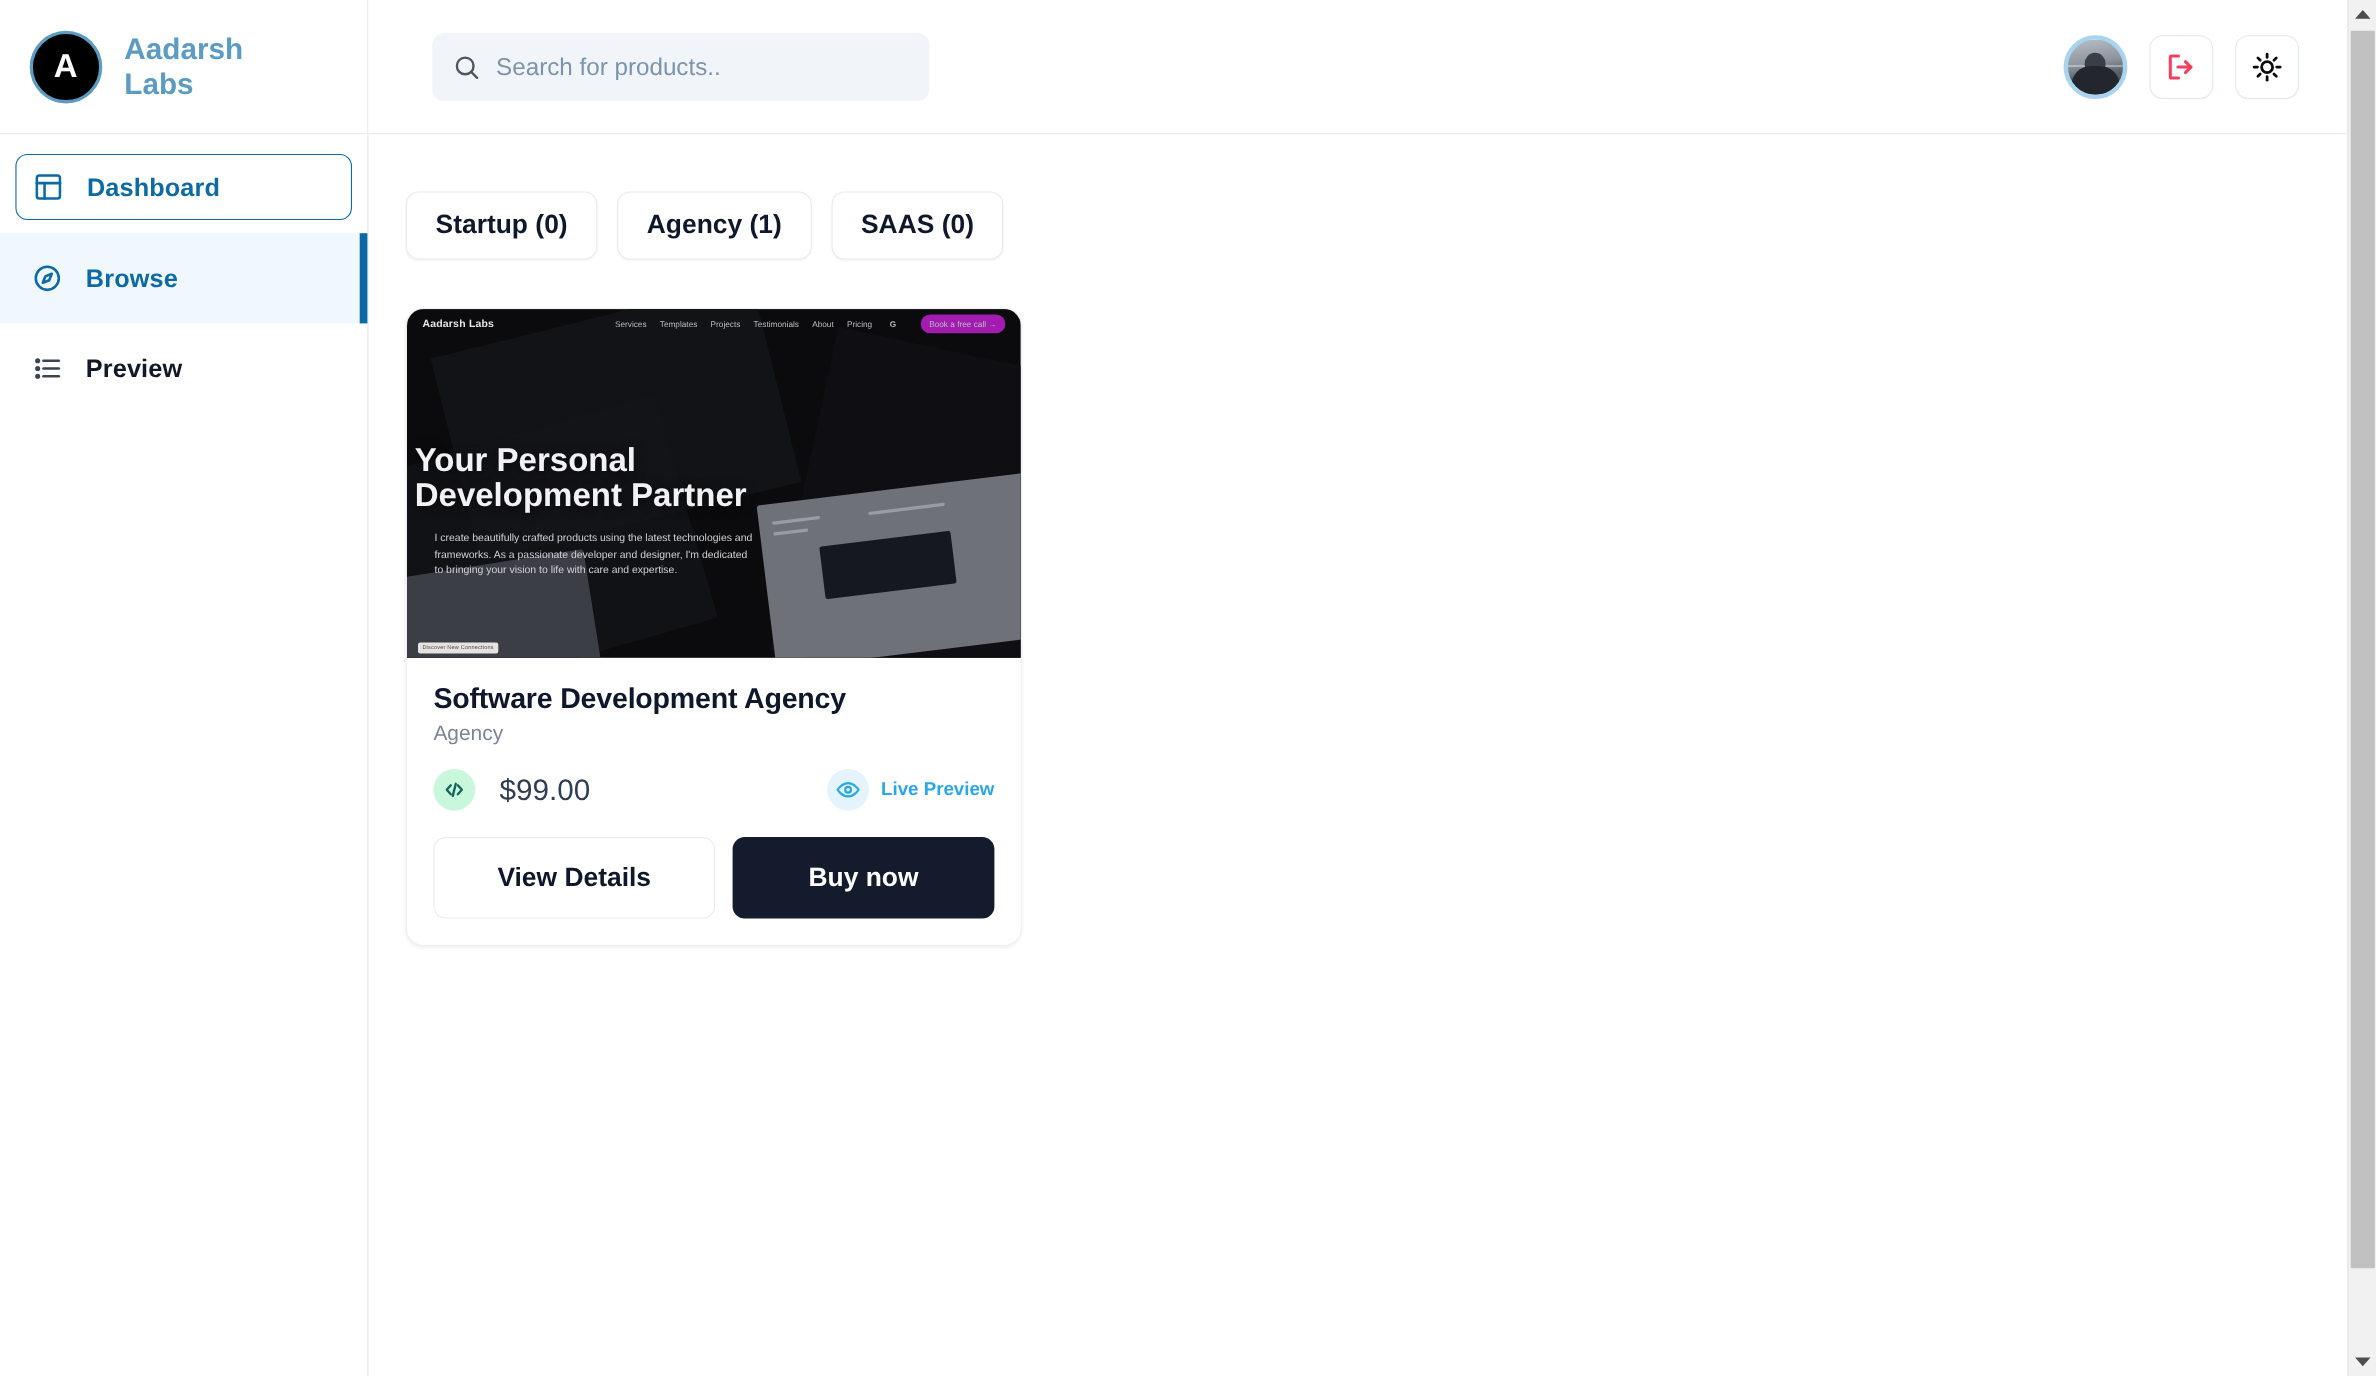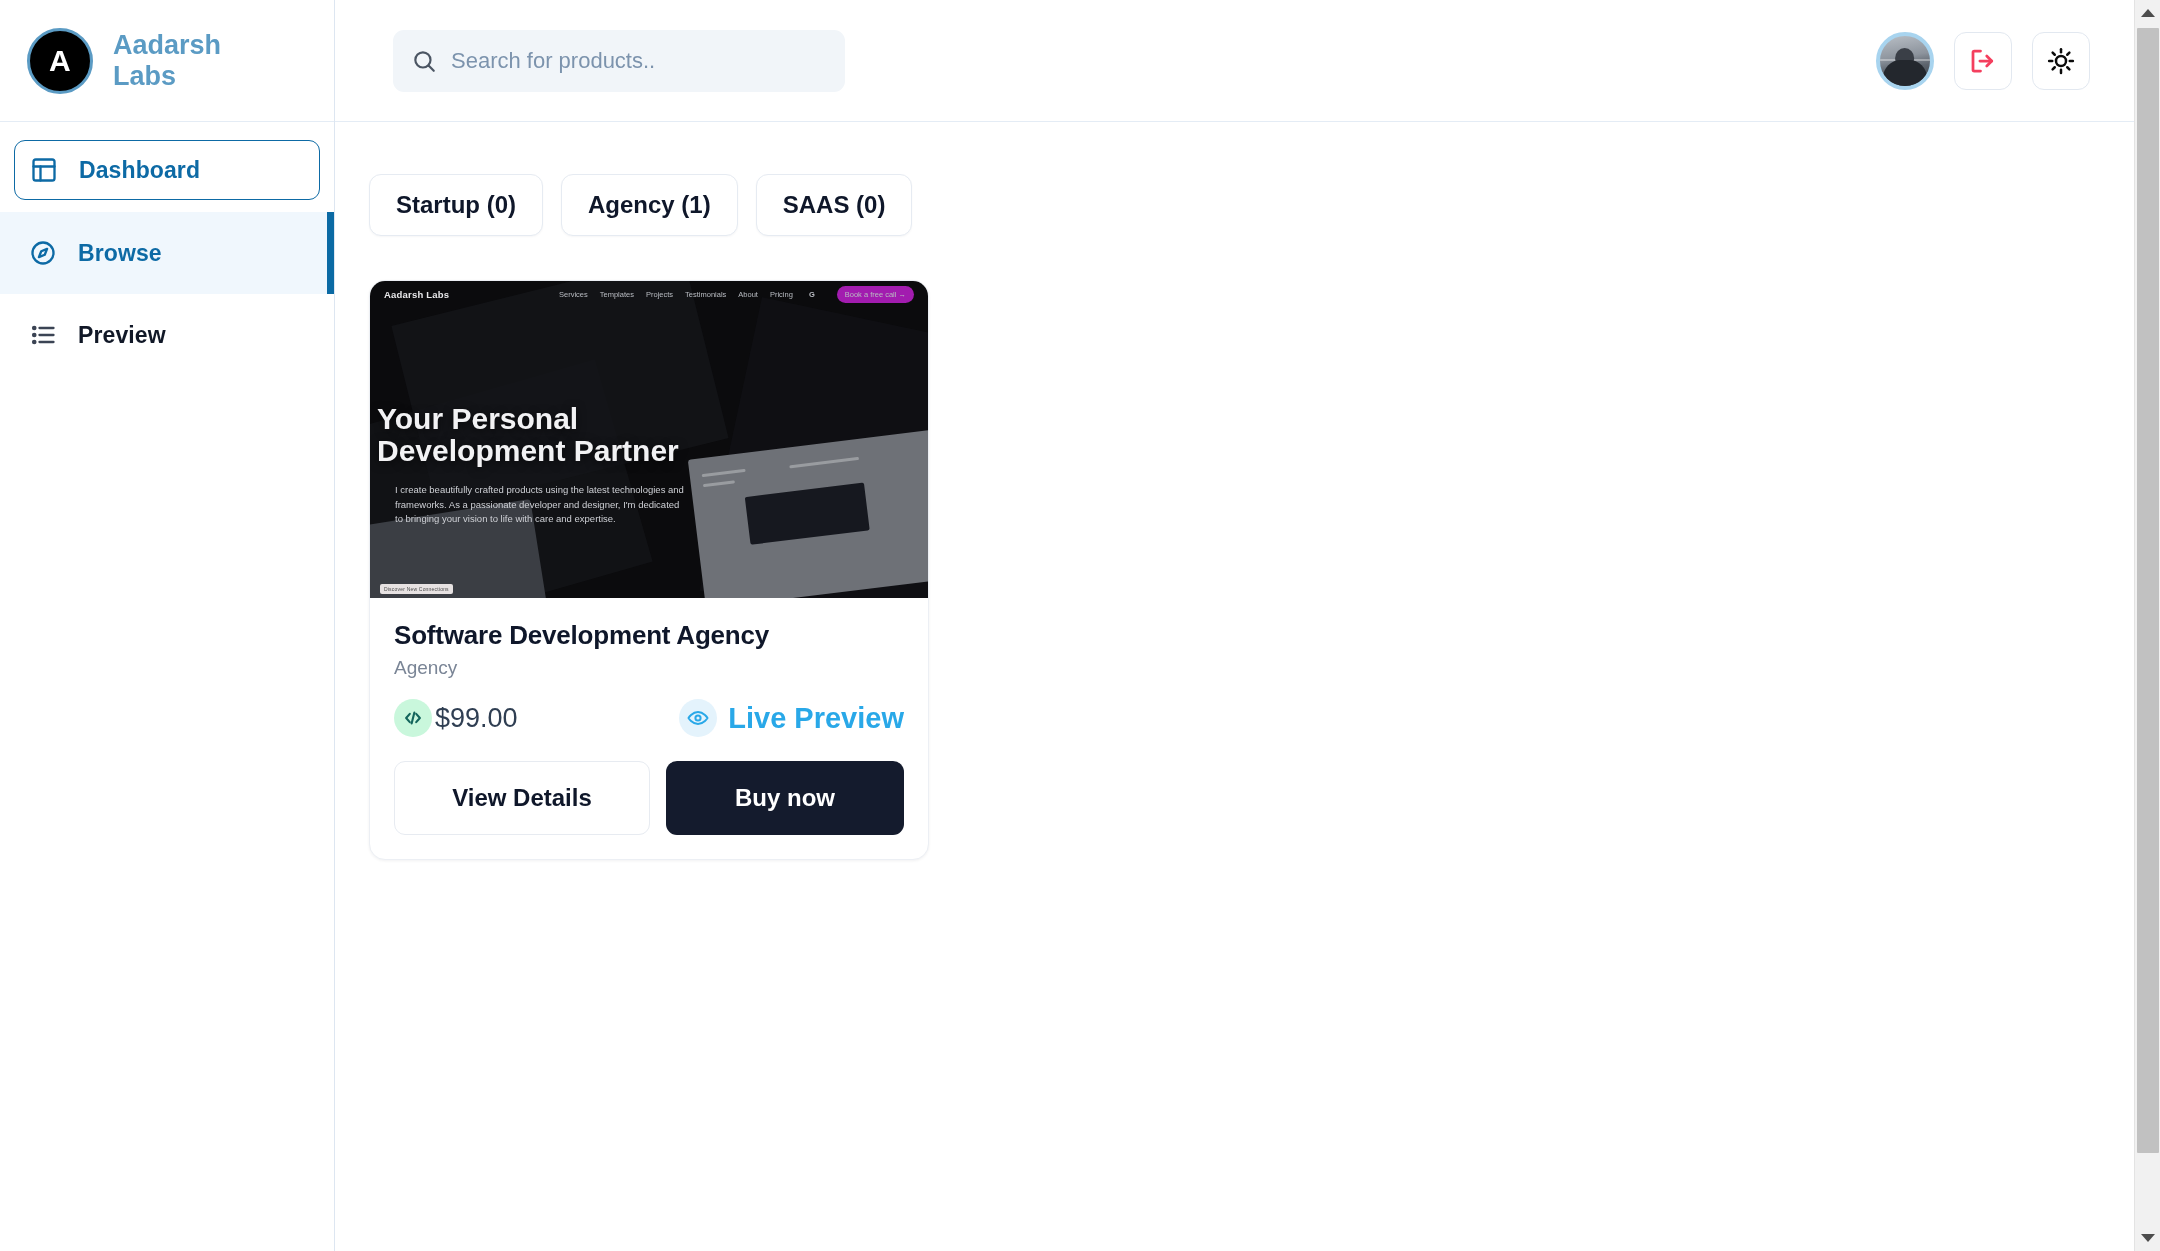--- a/index.html
+++ b/index.html
@@ -210,36 +210,36 @@
     background: #e7e2e2; color: #4a4a4a; font-size: 5px;
     padding: 2px 4px; border-radius: 2px; letter-spacing: .2px;
   }
 
   .card-body { padding: 22px 24px 24px 24px; }
   .card-title { font-size: 26px; font-weight: 700; color: #0f172a; letter-spacing: -.2px; }
   .card-cat { font-size: 19px; color: #7a8596; margin-top: 6px; }
   .price-row {
     display: flex; align-items: center; margin-top: 20px;
   }
-  .price-left { display: flex; align-items: center; gap: 3px; }
+  .price-left { display: flex; align-items: center; gap: 22px; }
   .code-badge {
     width: 38px; height: 38px; border-radius: 50%; background: #c9f7dc;
     display: flex; align-items: center; justify-content: center; flex: 0 0 38px;
   }
   .code-badge svg { width: 22px; height: 22px; display: block; }
   .price { font-size: 27px; color: #2f3e52; font-weight: 400; }
   .preview-link {
     margin-left: auto; display: flex; align-items: center; gap: 11px; cursor: pointer;
   }
   .eye-badge {
     width: 38px; height: 38px; border-radius: 50%; background: #e4f3fc;
     display: flex; align-items: center; justify-content: center; flex: 0 0 38px;
   }
   .eye-badge svg { width: 24px; height: 24px; display: block; }
-  .preview-label { font-size: 29px; font-weight: 600; color: #29a8e8; }
+  .preview-label { font-size: 17px; font-weight: 600; color: #29a8e8; }
 
   .btn-row { display: flex; gap: 16px; margin-top: 24px; }
   .btn {
     height: 74px; border-radius: 11px; display: flex; align-items: center; justify-content: center;
     font-size: 24px; font-weight: 600; cursor: pointer;
     font-family: "Liberation Sans", sans-serif;
   }
   .btn-outline {
     flex: 0 0 256px; border: 1.5px solid #e7ebf1; background: #ffffff; color: #0f172a;
   }

